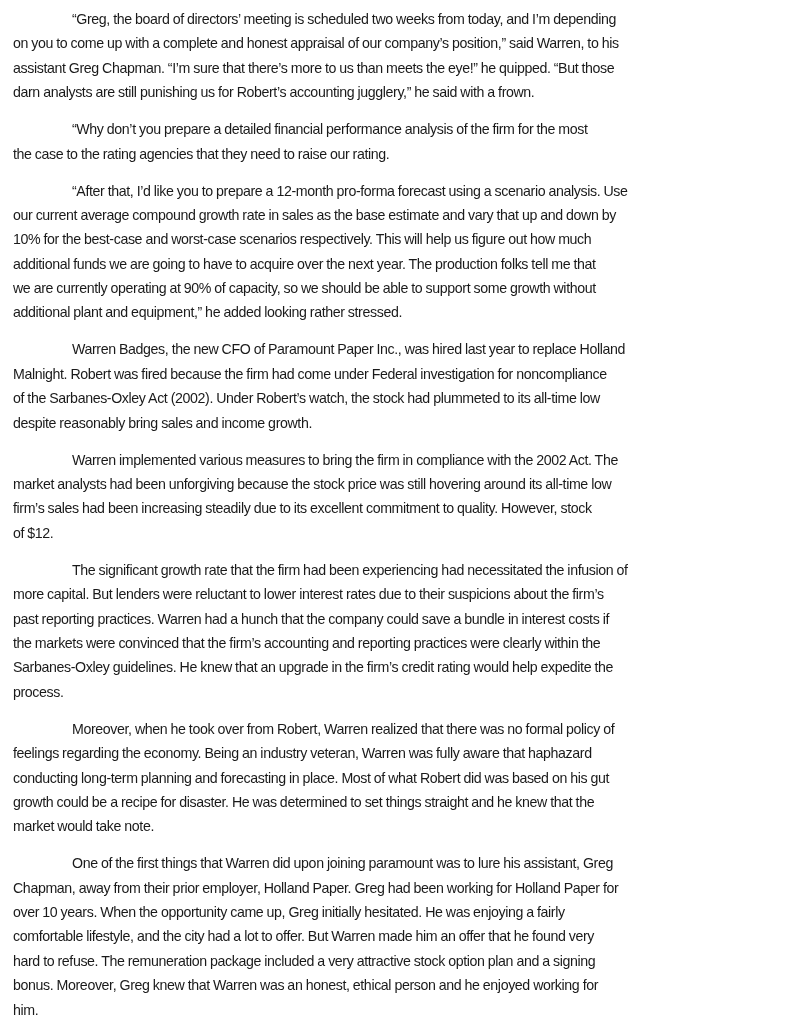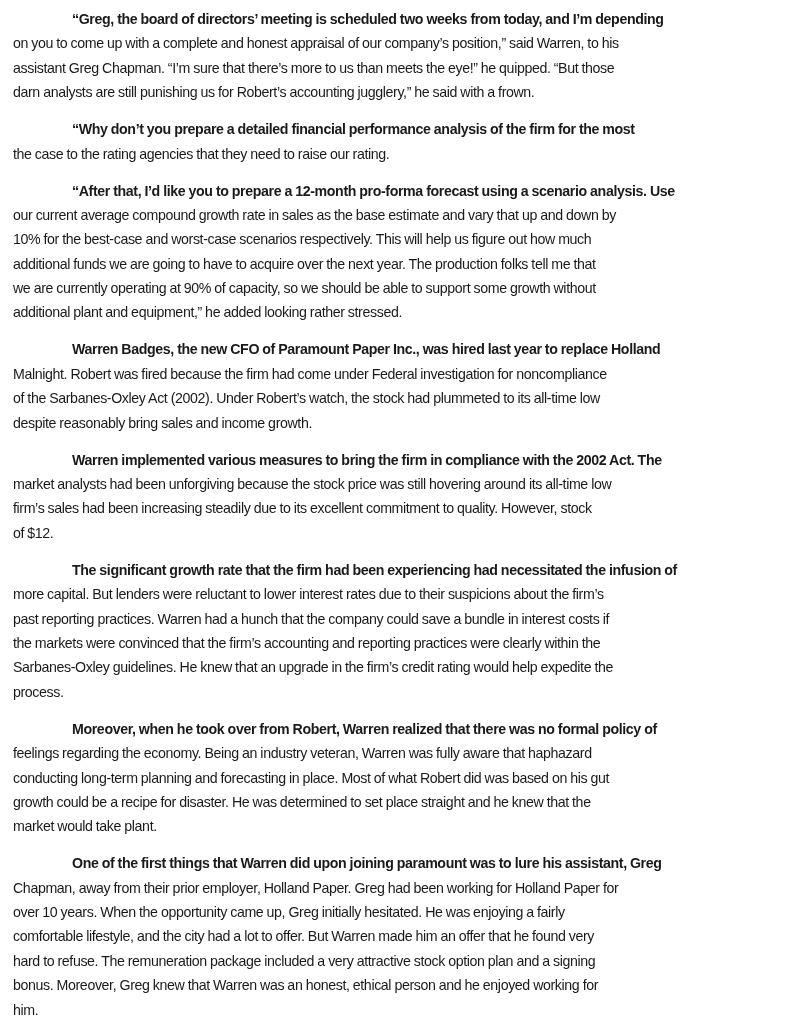--- a/index.html
+++ b/index.html
@@ -8,21 +8,21 @@
     font-family: "Liberation Sans", sans-serif;
     color: #1a1a1a;
   }
   .doc { position: absolute; left: 13px; top: 7px; width: 765px; }
   .para { margin: 0 0 12.6px 0; }
   .line {
     display: block; white-space: nowrap;
     font-size: 14.2px; line-height: 24.4px; height: 24.4px;
     letter-spacing: -0.38px; word-spacing: -0.3px;
   }
-  .line.first { padding-left: 59px; font-weight: bold; }
+  .line.first { padding-left: 59px; }
 </style>
 </head>
 <body>
 
 <div class="doc">
 
   <p class="para">
     <span class="line first">“Greg, the board of directors’ meeting is scheduled two weeks from today, and I’m depending</span>
     <span class="line">on you to come up with a complete and honest appraisal of our company’s position,” said Warren, to his</span>
     <span class="line">assistant Greg Chapman.  “I’m sure that there’s more to us than meets the eye!” he quipped.  “But those</span>
@@ -63,22 +63,22 @@
     <span class="line">past reporting practices.  Warren had a hunch that the company could save a bundle in interest costs if</span>
     <span class="line">the markets were convinced that the firm’s accounting and reporting practices were clearly within the</span>
     <span class="line">Sarbanes-Oxley guidelines.  He knew that an upgrade in the firm’s credit rating would help expedite the</span>
     <span class="line">process.</span>
   </p>
 
   <p class="para">
     <span class="line first">Moreover, when he took over from Robert, Warren realized that there was no formal policy of</span>
     <span class="line">feelings regarding the economy.  Being an industry veteran, Warren was fully aware that haphazard</span>
     <span class="line">conducting long-term planning and forecasting in place.  Most of what Robert did was based on his gut</span>
-    <span class="line">growth could be a recipe for disaster.  He was determined to set place straight and he knew that the</span>
-    <span class="line">market would take plant.</span>
+    <span class="line">growth could be a recipe for disaster.  He was determined to set things straight and he knew that the</span>
+    <span class="line">market would take note.</span>
   </p>
 
   <p class="para">
     <span class="line first">One of the first things that Warren did upon joining paramount was to lure his assistant, Greg</span>
     <span class="line">Chapman, away from their prior employer, Holland Paper.  Greg had been working for Holland Paper for</span>
     <span class="line">over 10 years.  When the opportunity came up, Greg initially hesitated.  He was enjoying a fairly</span>
     <span class="line">comfortable lifestyle, and the city had a lot to offer.  But Warren made him an offer that he found very</span>
     <span class="line">hard to refuse.  The remuneration package included a very attractive stock option plan and a signing</span>
     <span class="line">bonus.  Moreover, Greg knew that Warren was an honest, ethical person and he enjoyed working for</span>
     <span class="line">him.</span>

